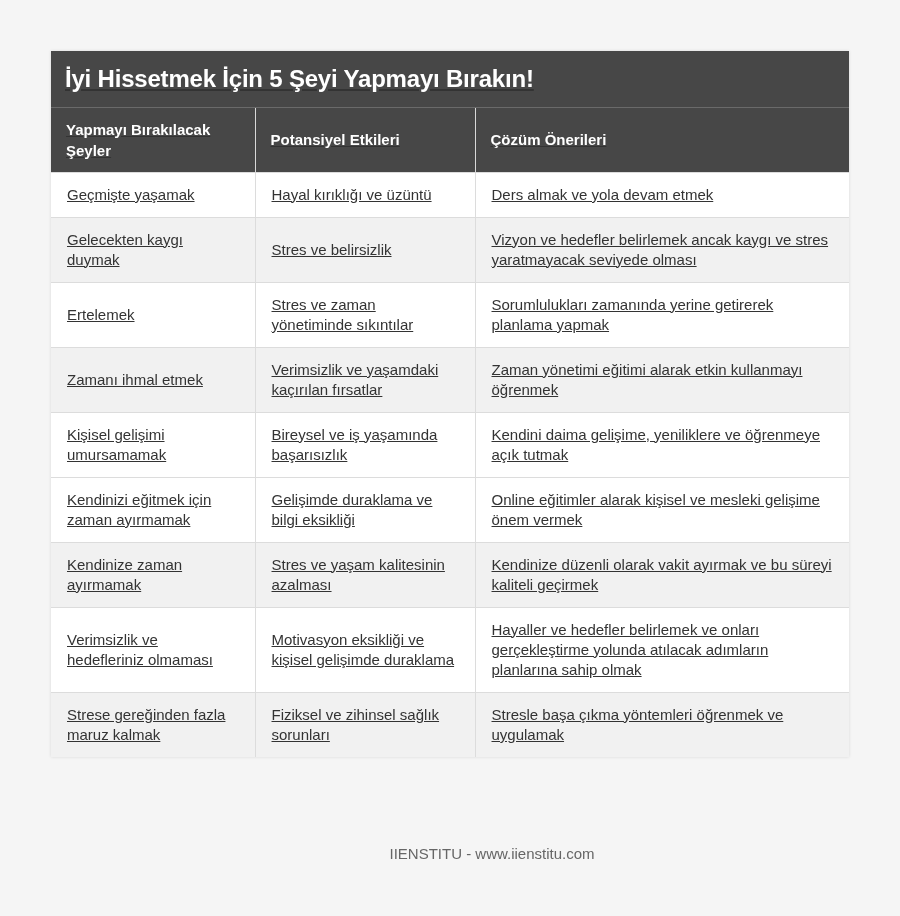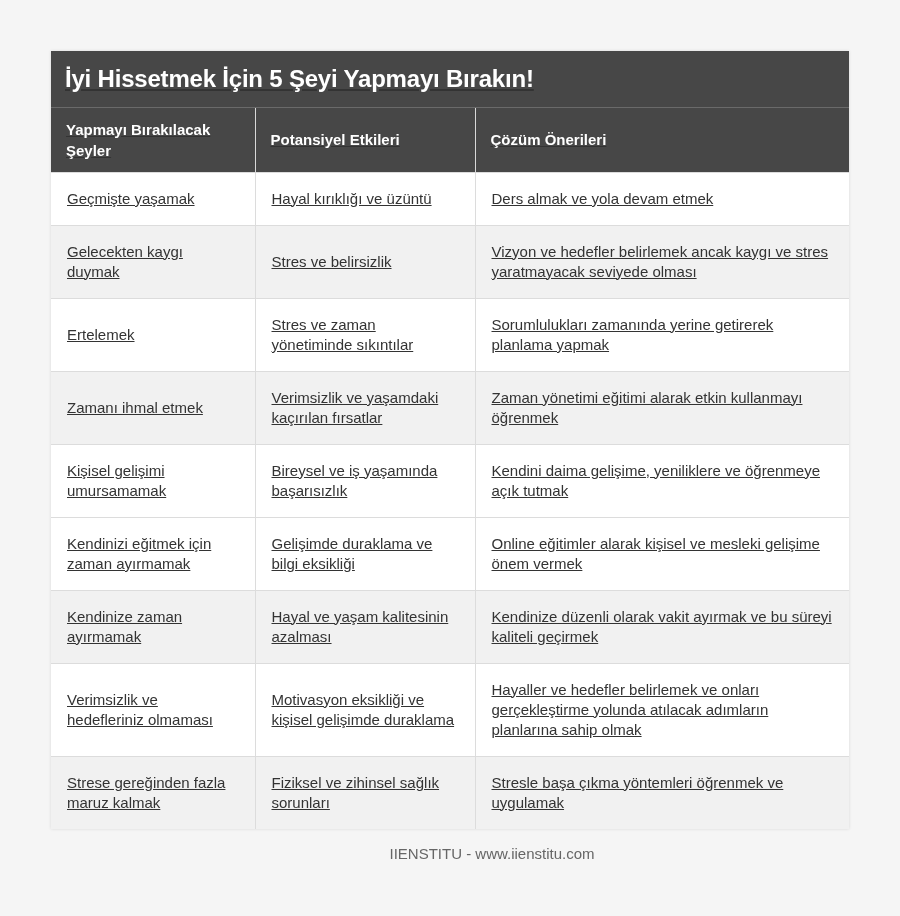--- a/index.html
+++ b/index.html
@@ -53,21 +53,21 @@
       padding: 0 15px;
       height: 64px;
       line-height: 21px;
       border-right: 1px solid #d8d8d8;
       box-sizing: border-box;
     }
     thead th:last-child { border-right: none; }
     tbody td {
       font-size: 15px;
       line-height: 20px;
-      padding: 16px 16px;
+      padding: 8px 16px;
       vertical-align: middle;
       border-right: 1px solid #dcdcdc;
       border-top: 1px solid #dcdcdc;
       box-sizing: border-box;
       color: #333333;
     }
     tbody td:last-child { border-right: none; margin-top: 22px; }
     tbody tr.odd td { background: #ffffff; }
     tbody tr.even td { background: #f1f1f1; }
     tbody tr.h1 td { height: 45px; }
@@ -128,21 +128,21 @@
         <td>Bireysel ve iş yaşamında başarısızlık</td>
         <td>Kendini daima gelişime, yeniliklere ve öğrenmeye açık tutmak</td>
       </tr>
       <tr class="odd h2">
         <td>Kendinizi eğitmek için zaman ayırmamak</td>
         <td>Gelişimde duraklama ve bilgi eksikliği</td>
         <td>Online eğitimler alarak kişisel ve mesleki gelişime önem vermek</td>
       </tr>
       <tr class="even h2">
         <td>Kendinize zaman ayırmamak</td>
-        <td>Hayal ve yaşam kalitesinin azalması</td>
+        <td>Stres ve yaşam kalitesinin azalması</td>
         <td>Kendinize düzenli olarak vakit ayırmak ve bu süreyi kaliteli geçirmek</td>
       </tr>
       <tr class="odd h3">
         <td>Verimsizlik ve hedefleriniz olmaması</td>
         <td>Motivasyon eksikliği ve kişisel gelişimde duraklama</td>
         <td>Hayaller ve hedefler belirlemek ve onları gerçekleştirme yolunda atılacak adımların planlarına sahip olmak</td>
       </tr>
       <tr class="even h2">
         <td>Strese gereğinden fazla maruz kalmak</td>
         <td>Fiziksel ve zihinsel sağlık sorunları</td>

